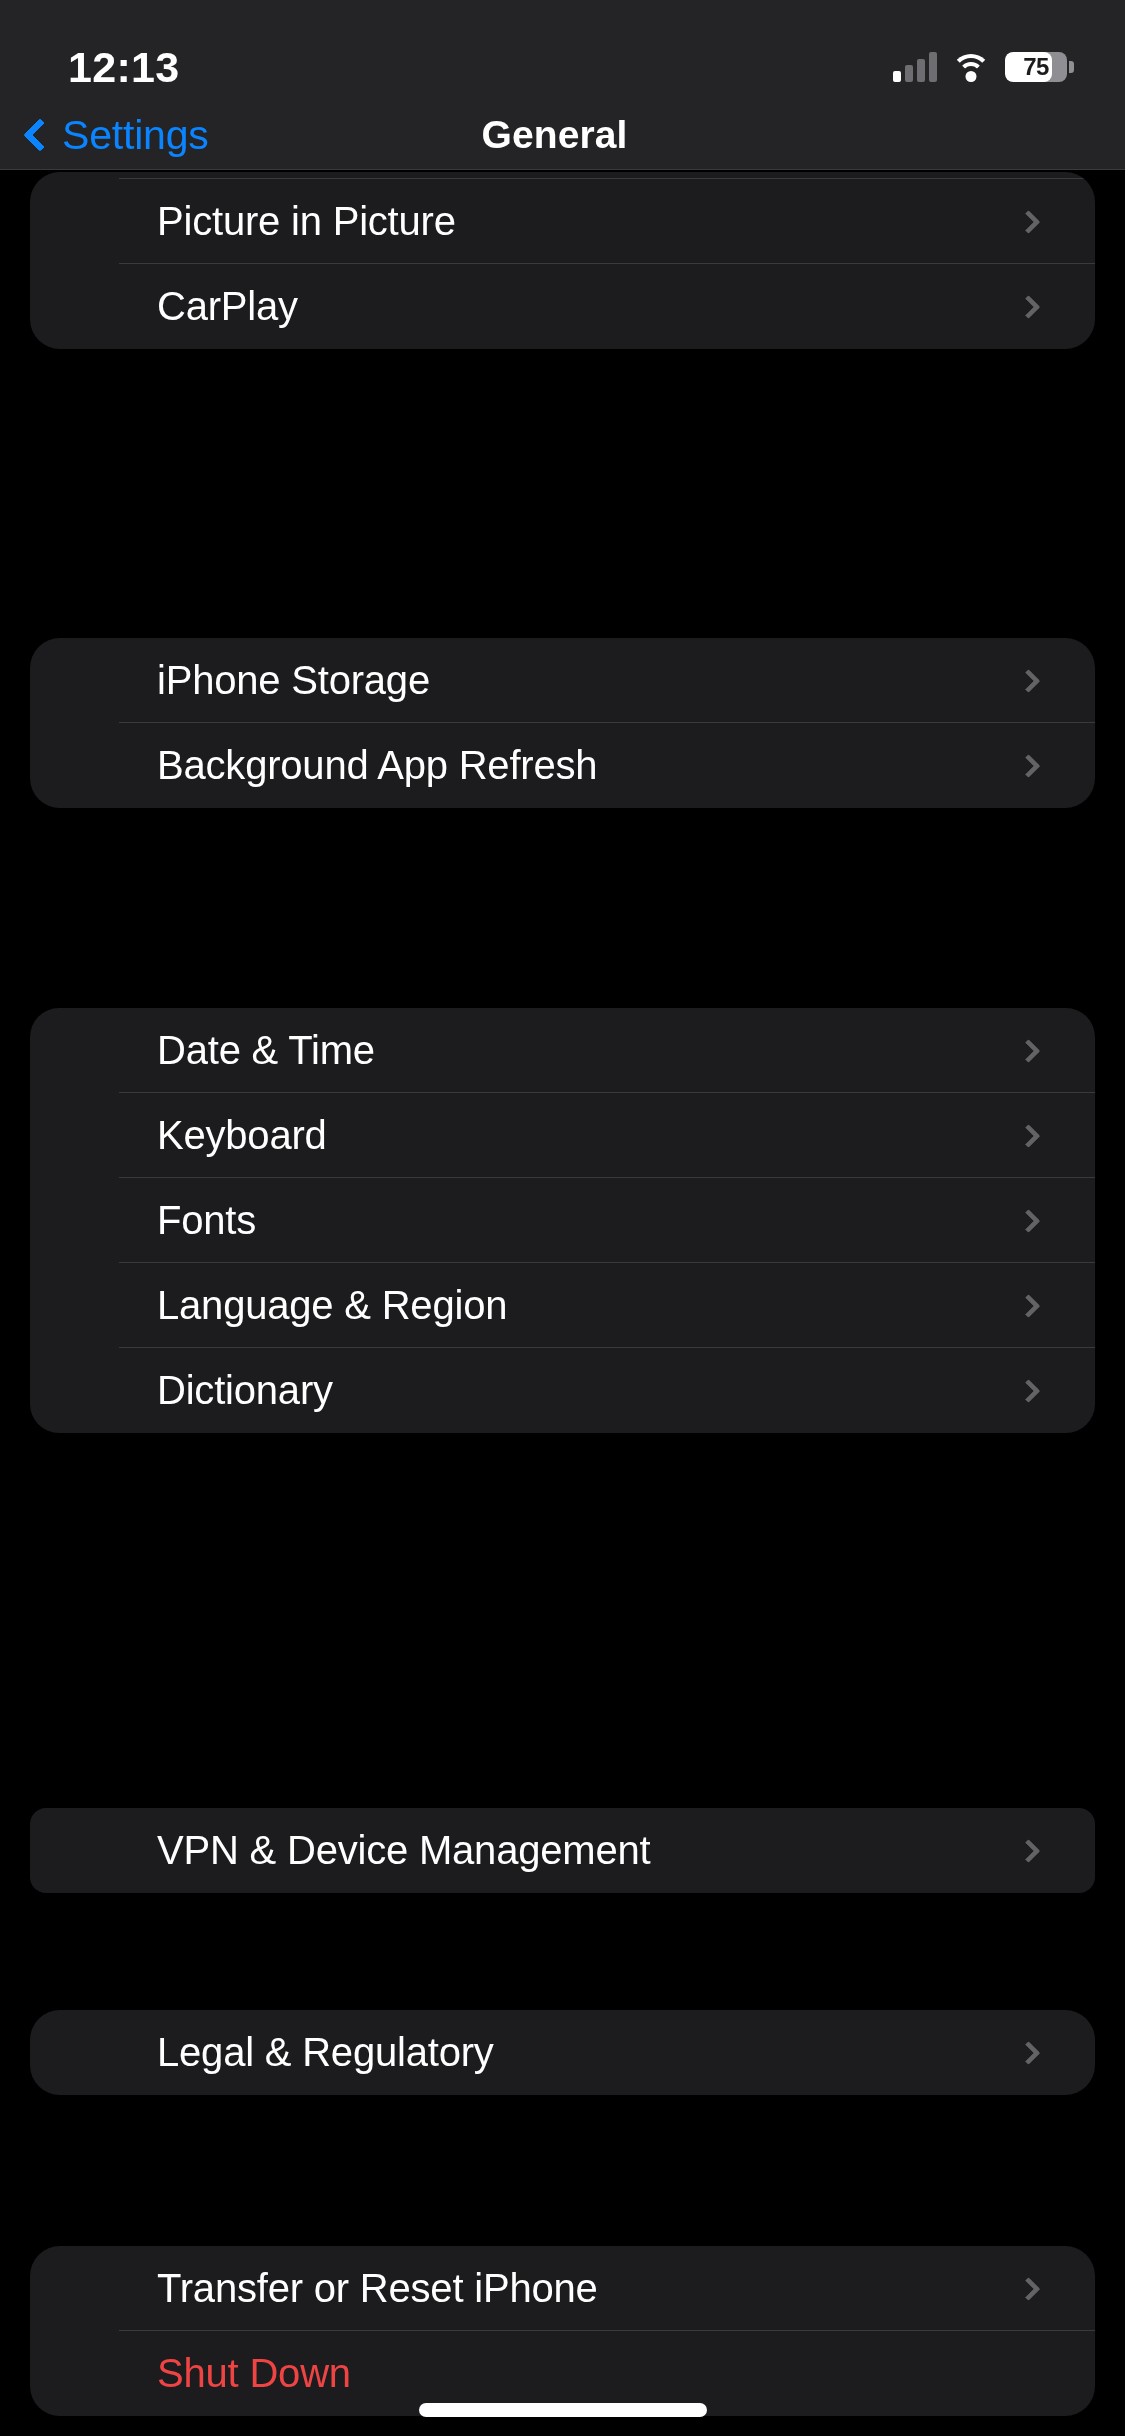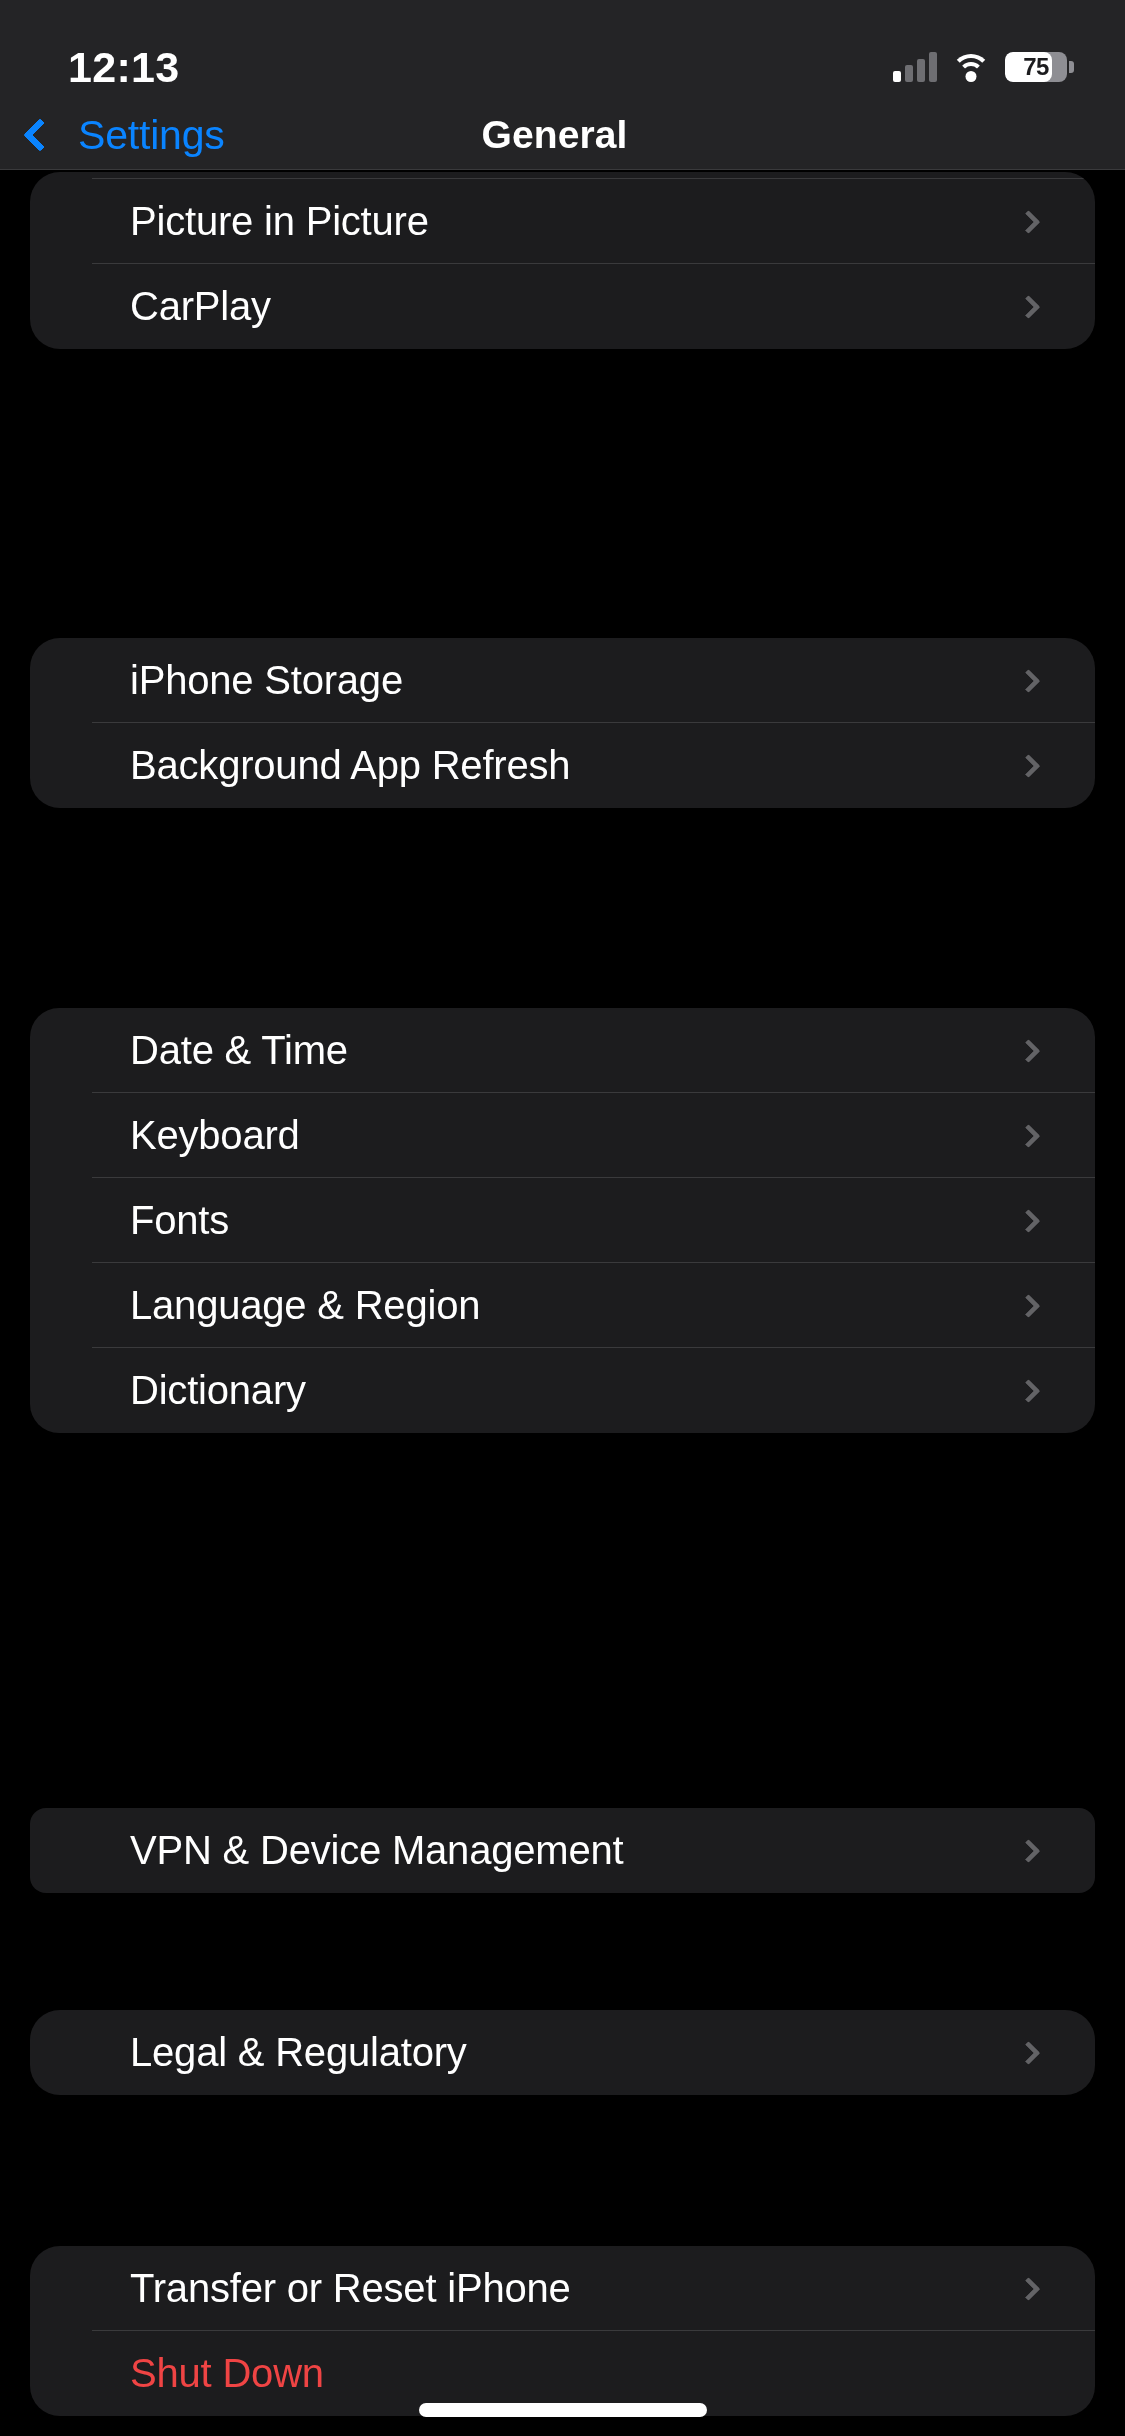--- a/index.html
+++ b/index.html
@@ -55,21 +55,21 @@
   }
 
   
   .navbar {
     position:absolute; top:100px; left:0; width:1125px; height:70px;
     background:#242426;
     display:flex; align-items:center;
   }
   .nav-back {
     position:absolute; left:28px; top:0; height:70px;
-    display:flex; align-items:center; gap:26px; cursor:pointer;
+    display:flex; align-items:center; gap:10px; cursor:pointer;
   }
   .chev-back {
     width:24px; height:24px;
     border-left:7px solid #0A84FF; border-bottom:7px solid #0A84FF;
     transform:rotate(45deg);
     border-radius:3px;
   }
   .nav-back-label { color:#0A84FF; font-size:41px; letter-spacing:-0.2px; }
   .nav-title {
     position:absolute; left:0; right:16px; top:0; height:70px;
@@ -83,20 +83,21 @@
 
   .group {
     position:absolute; left:30px; width:1065px;
     background:#1C1C1E; border-radius:30px;
     overflow:hidden;
   }
   .row {
     position:relative; height:85px;
     display:flex; align-items:center;
     padding:0 0 0 100px;
+    margin-left:27px;
   }
   .row-label { color:#fff; font-size:40px; letter-spacing:-0.2px; flex:1; }
   .row-label.accent { color:#ef4444; }
   .chev {
     position:absolute; right:58px; top:50%;
     width:17px; height:17px;
     border-top:5px solid #636366; border-right:5px solid #636366;
     transform:translateY(-50%) rotate(45deg);
     border-radius:2px;
   }

